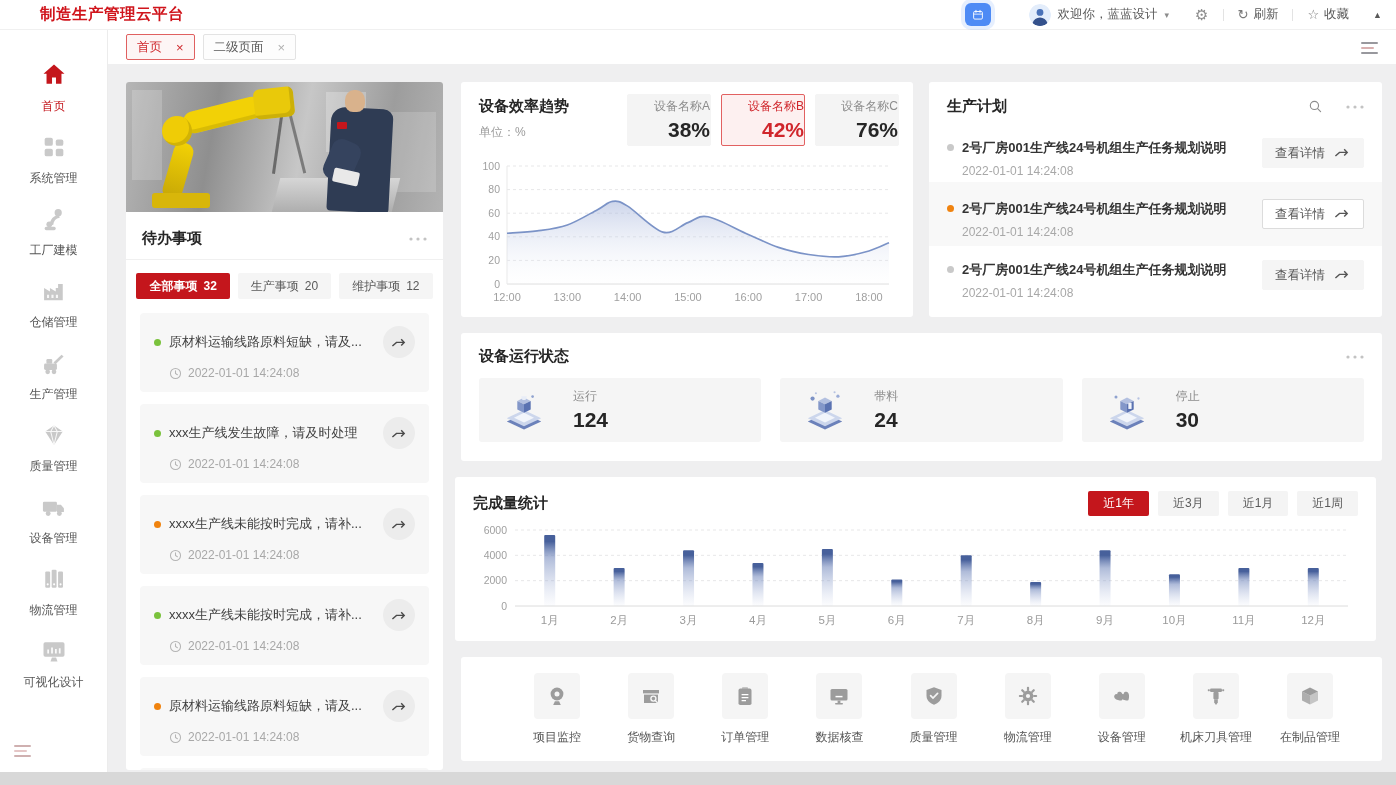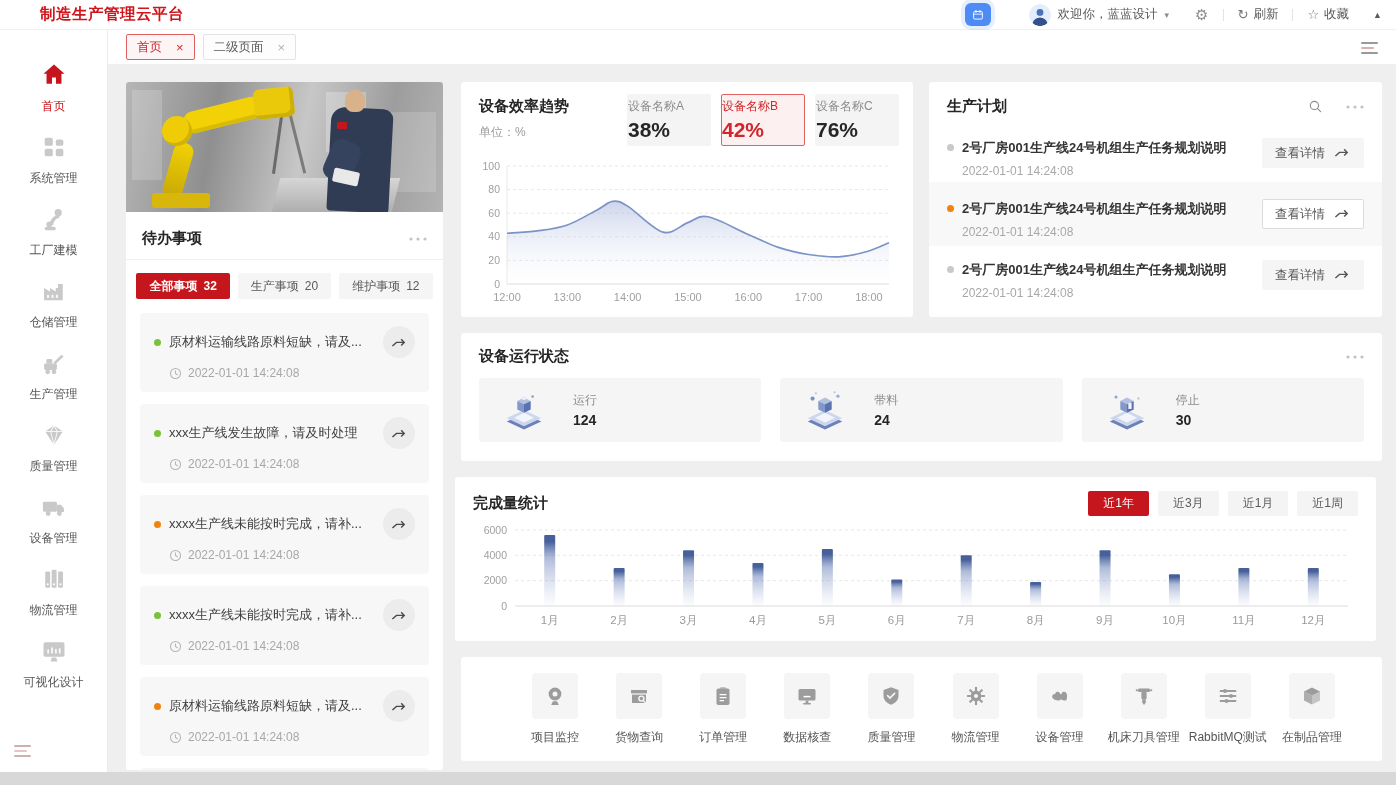--- a/index.html
+++ b/index.html
@@ -90,21 +90,21 @@
   .dot.gray { background:#c9c9c9;}
   .ti-text { font-size:13px; color:#3f3f3f; white-space:nowrap; overflow:hidden; flex:1;}
   .ti-go { width:32px; height:32px; border-radius:50%; background:#ececec; border:none; color:#4a4a4a; display:flex; align-items:center; justify-content:center; cursor:pointer; flex:none; margin-left:6px;}
   .ti-time { display:flex; align-items:center; gap:6px; margin-top:8px; padding-left:15px; font-size:12px; color:#a8a8a8;}
   .ti-time .clk { color:#b5b5b5; display:inline-flex;}
 
   
   .eff-head { position:absolute; left:18px; top:15px;}
   .eff-unit { font-size:12px; color:#9b9b9b; margin-top:8px;}
   .eff-chips { position:absolute; right:14px; top:12px; display:flex; gap:10px;}
-  .chip { width:84px; height:52px; background:#f4f4f4; border:1px solid #f4f4f4; border-radius:2px; display:flex; flex-direction:column; align-items:flex-start; justify-content:center; cursor:pointer;}
+  .chip { width:84px; height:52px; background:#f4f4f4; border:1px solid #f4f4f4; border-radius:2px; display:flex; flex-direction:column; align-items:flex-end; justify-content:center; cursor:pointer;}
   .chip .nm { font-size:12px; color:#8c8c8c;}
   .chip .vl { font-size:21px; font-weight:700; color:#262626; margin-top:3px;}
   .chip.active { background:#fdf0f0; border-color:#e26161;}
   .chip.active .nm, .chip.active .vl { color:#d0262c;}
   .eff-chart { position:absolute; left:16px; top:76px;}
 
   
   .plan-head { display:flex; align-items:center; padding:15px 18px 8px;}
   .plan-head .tools { margin-left:auto; display:flex; align-items:center; gap:22px;}
   .search-ic { color:#8c8c8c; display:inline-flex; cursor:pointer;}
@@ -115,21 +115,21 @@
   .pr-time { font-size:12px; color:#a8a8a8; margin-top:7px; padding-left:15px;}
   .pr-btn { height:30px; display:inline-flex; align-items:center; gap:9px; padding:0 12px; background:#f5f5f5; border:1px solid #f5f5f5; border-radius:2px; font-size:12.5px; color:#555; cursor:pointer; white-space:nowrap;}
   .pr-btn.bordered { background:#fff; border-color:#dcdcdc;}
 
   
   .status-head { display:flex; align-items:center; justify-content:space-between; padding:14px 18px 10px;}
   .status-row { display:flex; gap:19px; padding:2px 18px 0;}
   .stat-box { flex:1; height:64px; background:#f5f5f5; border-radius:3px; display:flex; align-items:center; padding-left:22px;}
   .stat-box .iso { margin-right:26px; display:inline-flex;}
   .stat-lb { font-size:12px; color:#8c8c8c;}
-  .stat-vl { font-size:14px; font-weight:700; color:#262626; margin-top:3px;}
+  .stat-vl { font-size:21px; font-weight:700; color:#262626; margin-top:3px;}
 
   
   .comp-head { display:flex; align-items:center; padding:14px 18px 6px;}
   .ranges { margin-left:auto; display:flex; gap:9px;}
   .rg-btn { height:25px; padding:0 15px; display:inline-flex; align-items:center; font-size:12px; background:#f4f4f4; color:#595959; border:none; border-radius:2px; cursor:pointer;}
   .rg-btn.active { background:#c4161c; color:#fff;}
   .comp-chart { margin:2px 18px 0;}
 
   
   .short-row { display:flex; justify-content:space-between; padding:16px 28px 0;}
@@ -797,31 +797,20 @@
                 <rect x="18.2" y="5.2" width="2" height="2" rx=".6"></rect>
                 <rect x="9.4" y="7.9" width="5.2" height="7.4" rx="1"></rect>
                 <path d="M10.2 15.3h3.6v3.2L12 21l-1.8-2.5z"></path>
               </svg>
             </div>
             <div class="short-lb">机床刀具管理</div>
           </div>
           <div class="short-item">
             <div class="tile">
               <svg width="24" height="24" viewBox="0 0 24 24" fill="currentColor">
-                <path d="M4.5 7h15M4.5 12h15M4.5 17h15" stroke="currentColor" stroke-width="1.8" stroke-linecap="round"></path>
-                <circle cx="9" cy="7" r="2"></circle>
-                <circle cx="15" cy="12" r="2"></circle>
-                <circle cx="10.5" cy="17" r="2"></circle>
-              </svg>
-            </div>
-            <div class="short-lb">RabbitMQ测试</div>
-          </div>
-          <div class="short-item">
-            <div class="tile">
-              <svg width="24" height="24" viewBox="0 0 24 24" fill="currentColor">
                 <path d="M12 3.4 20 7.4 12 11.4 4 7.4z"></path>
                 <path d="M4 7.4l8 4v9.2l-8-4z" opacity=".8"></path>
                 <path d="M20 7.4l-8 4v9.2l8-4z" opacity=".55"></path>
               </svg>
             </div>
             <div class="short-lb">在制品管理</div>
           </div>
         </div>
     </section>
 

